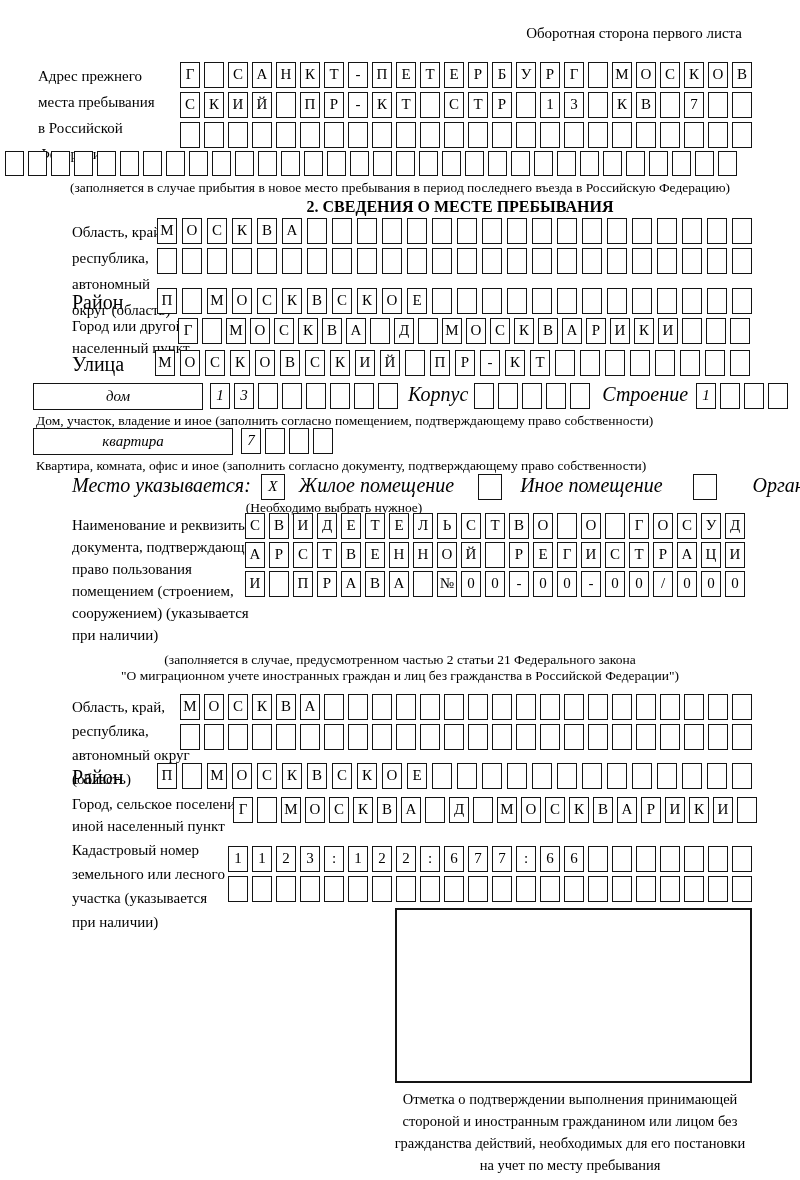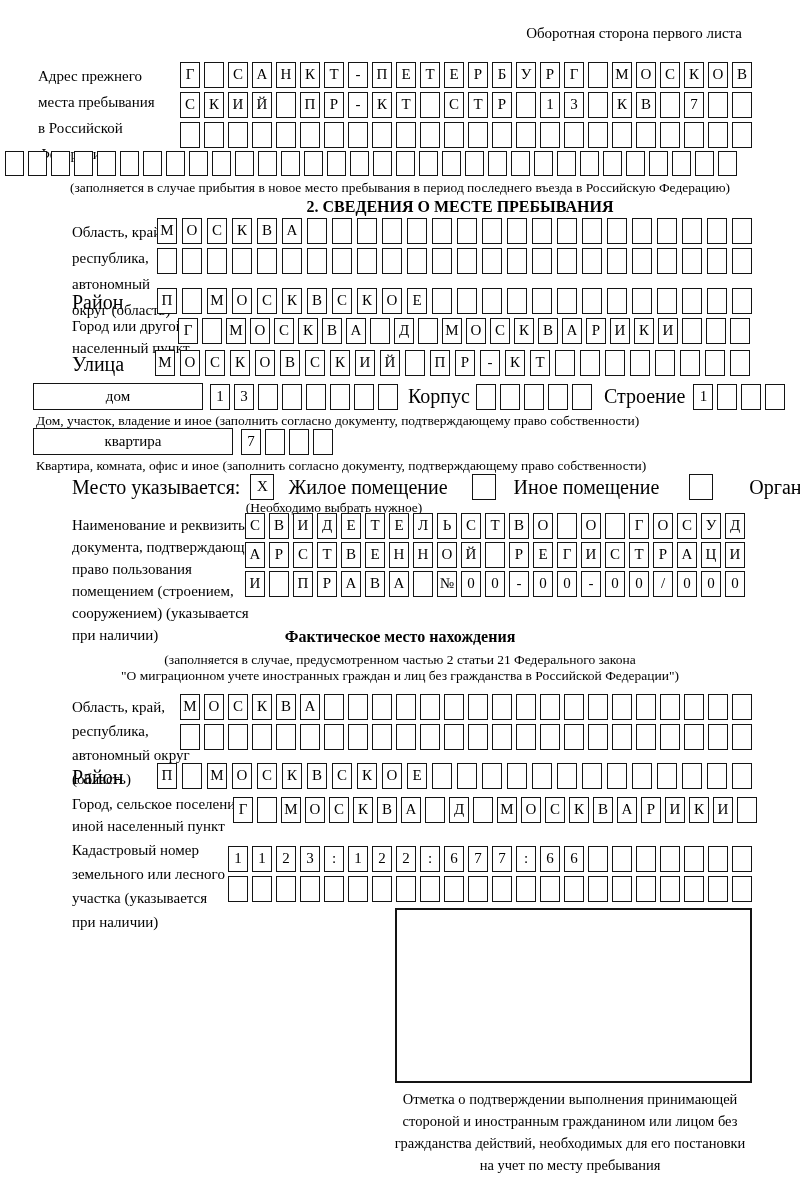--- a/index.html
+++ b/index.html
@@ -23,21 +23,21 @@
     width:20px;height:26px;
     border:1.6px solid #141414;
     font-size:15px;line-height:23px;
     text-align:center;flex:0 0 auto;
     background:#fff;
   }
   .cellrow.small .cell{width:19px;height:25px;}
   .title{font-weight:bold;font-size:16px;text-align:center;width:800px;}
   .note{font-size:13.5px;text-align:center;width:800px;}
   .note-left{font-size:13.5px;white-space:nowrap;}
-  .inline-flex{display:flex;align-items:center;}
+  .inline-flex{display:flex;font-style:italic;}
   .widebox{
     box-sizing:border-box;border:1.6px solid #141414;height:27px;
     display:flex;align-items:center;justify-content:center;
     font-size:15px;background:#fff;flex:0 0 auto;
   }
   .flabel{font-size:20px;white-space:nowrap;flex:0 0 auto;}
   .checkbox{
     box-sizing:border-box;width:24px;height:26px;border:1.6px solid #141414;
     font-size:15px;line-height:23px;text-align:center;background:#fff;flex:0 0 auto;
   }
@@ -341,21 +341,21 @@
         <span class="cell"></span>
       </div>
     <div class="flabel" style="margin-left:12px;">Строение</div>
     <div class="cellrow" style="margin-left:8px;">
         <span class="cell">1</span>
         <span class="cell"></span>
         <span class="cell"></span>
         <span class="cell"></span>
       </div>
   </div>
-  <div class="abs note-left" style="top:413px;left:36px;">Дом, участок, владение и иное (заполнить согласно документу, подтверждающему право собственности)</div>
+  <div class="abs note-left" style="top:413px;left:36px;">Дом, участок, владение и иное (заполнить согласно помещением, подтверждающему право собственности)</div>
 
   <div class="abs inline-flex" style="top:428px;left:33px;">
     <div class="widebox" style="width:200px;">квартира</div>
     <div class="cellrow" style="margin-left:8px;">
         <span class="cell">7</span>
         <span class="cell"></span>
         <span class="cell"></span>
         <span class="cell"></span>
       </div>
   </div>
@@ -443,21 +443,20 @@
       <span class="cell">0</span>
       <span class="cell">-</span>
       <span class="cell">0</span>
       <span class="cell">0</span>
       <span class="cell">/</span>
       <span class="cell">0</span>
       <span class="cell">0</span>
       <span class="cell">0</span>
     </div>
 
-  <div class="abs title" style="top:628px;left:0;">Фактическое место нахождения</div>
   <div class="abs ctr-note" style="top:652px;left:0;width:800px;">
       <div class="lline">(заполняется в случае, предусмотренном частью 2 статьи 21 Федерального закона</div>
       <div class="lline">"О миграционном учете иностранных граждан и лиц без гражданства в Российской Федерации")</div>
     </div>
 
   <div class="abs lbl lbl-med" style="top:695px;left:72px;width:140px;">
       <div class="lline">Область, край,</div>
       <div class="lline">республика,</div>
       <div class="lline">автономный округ</div>
       <div class="lline">(область)</div>

